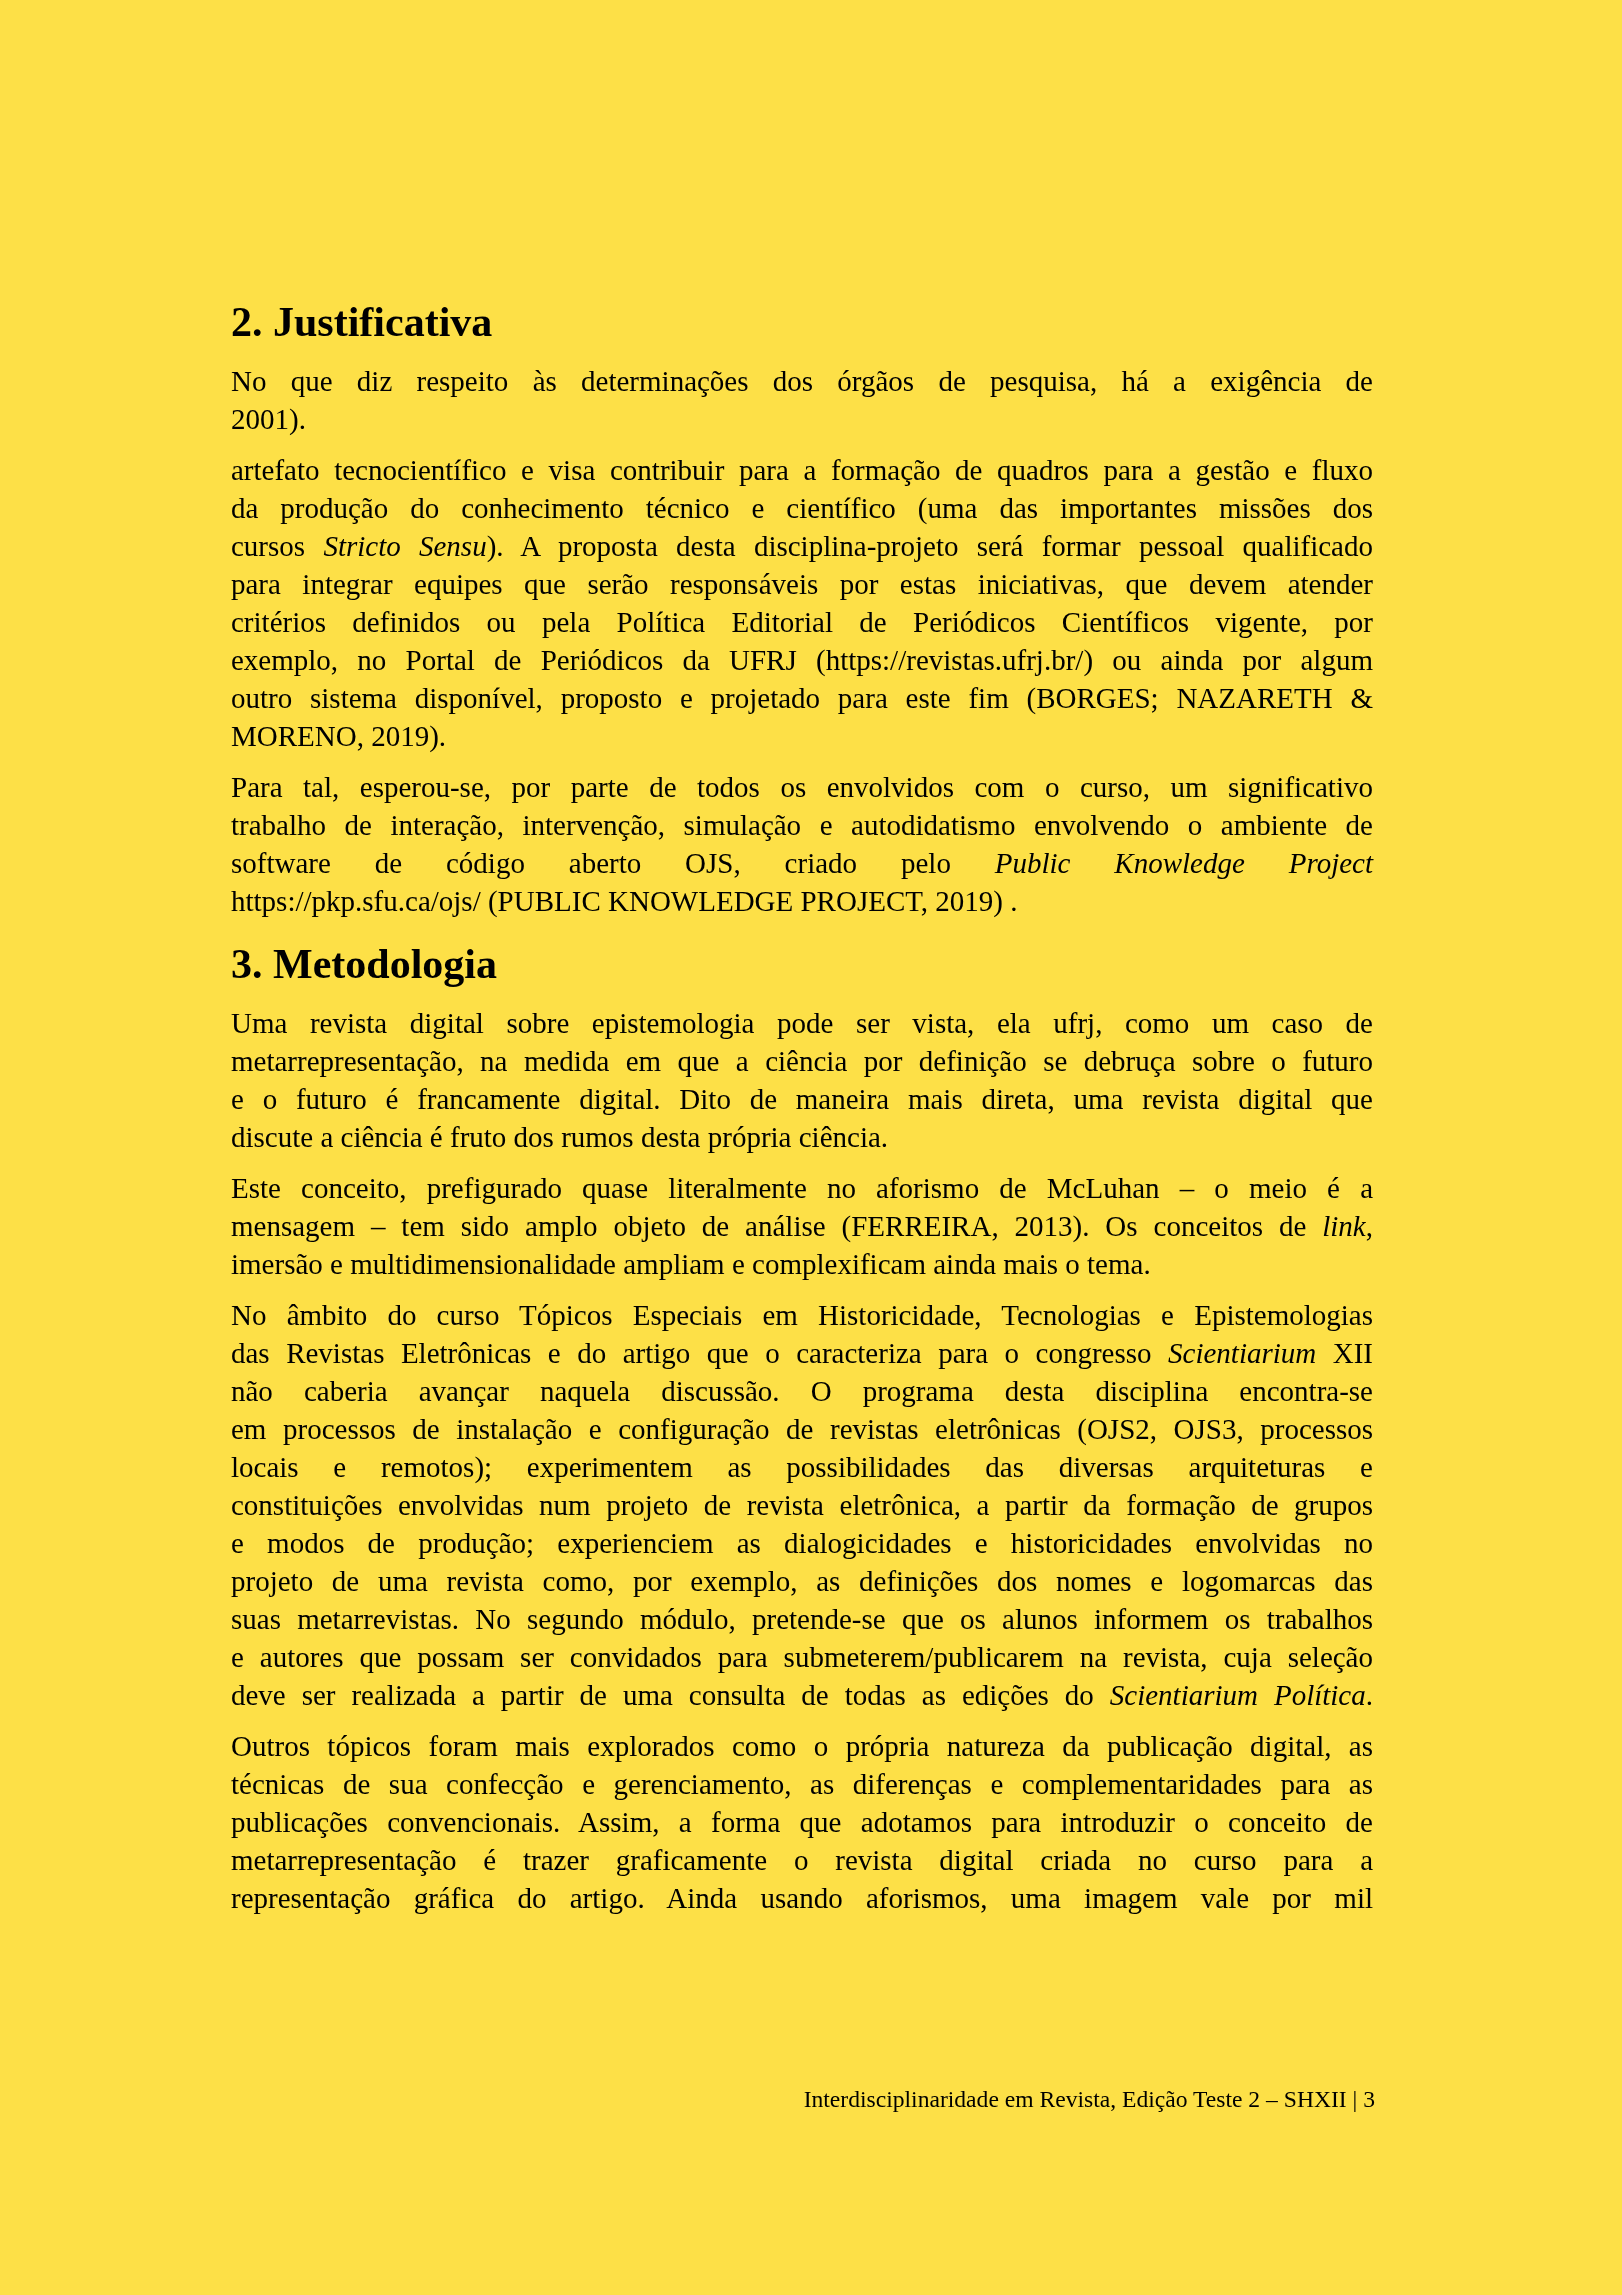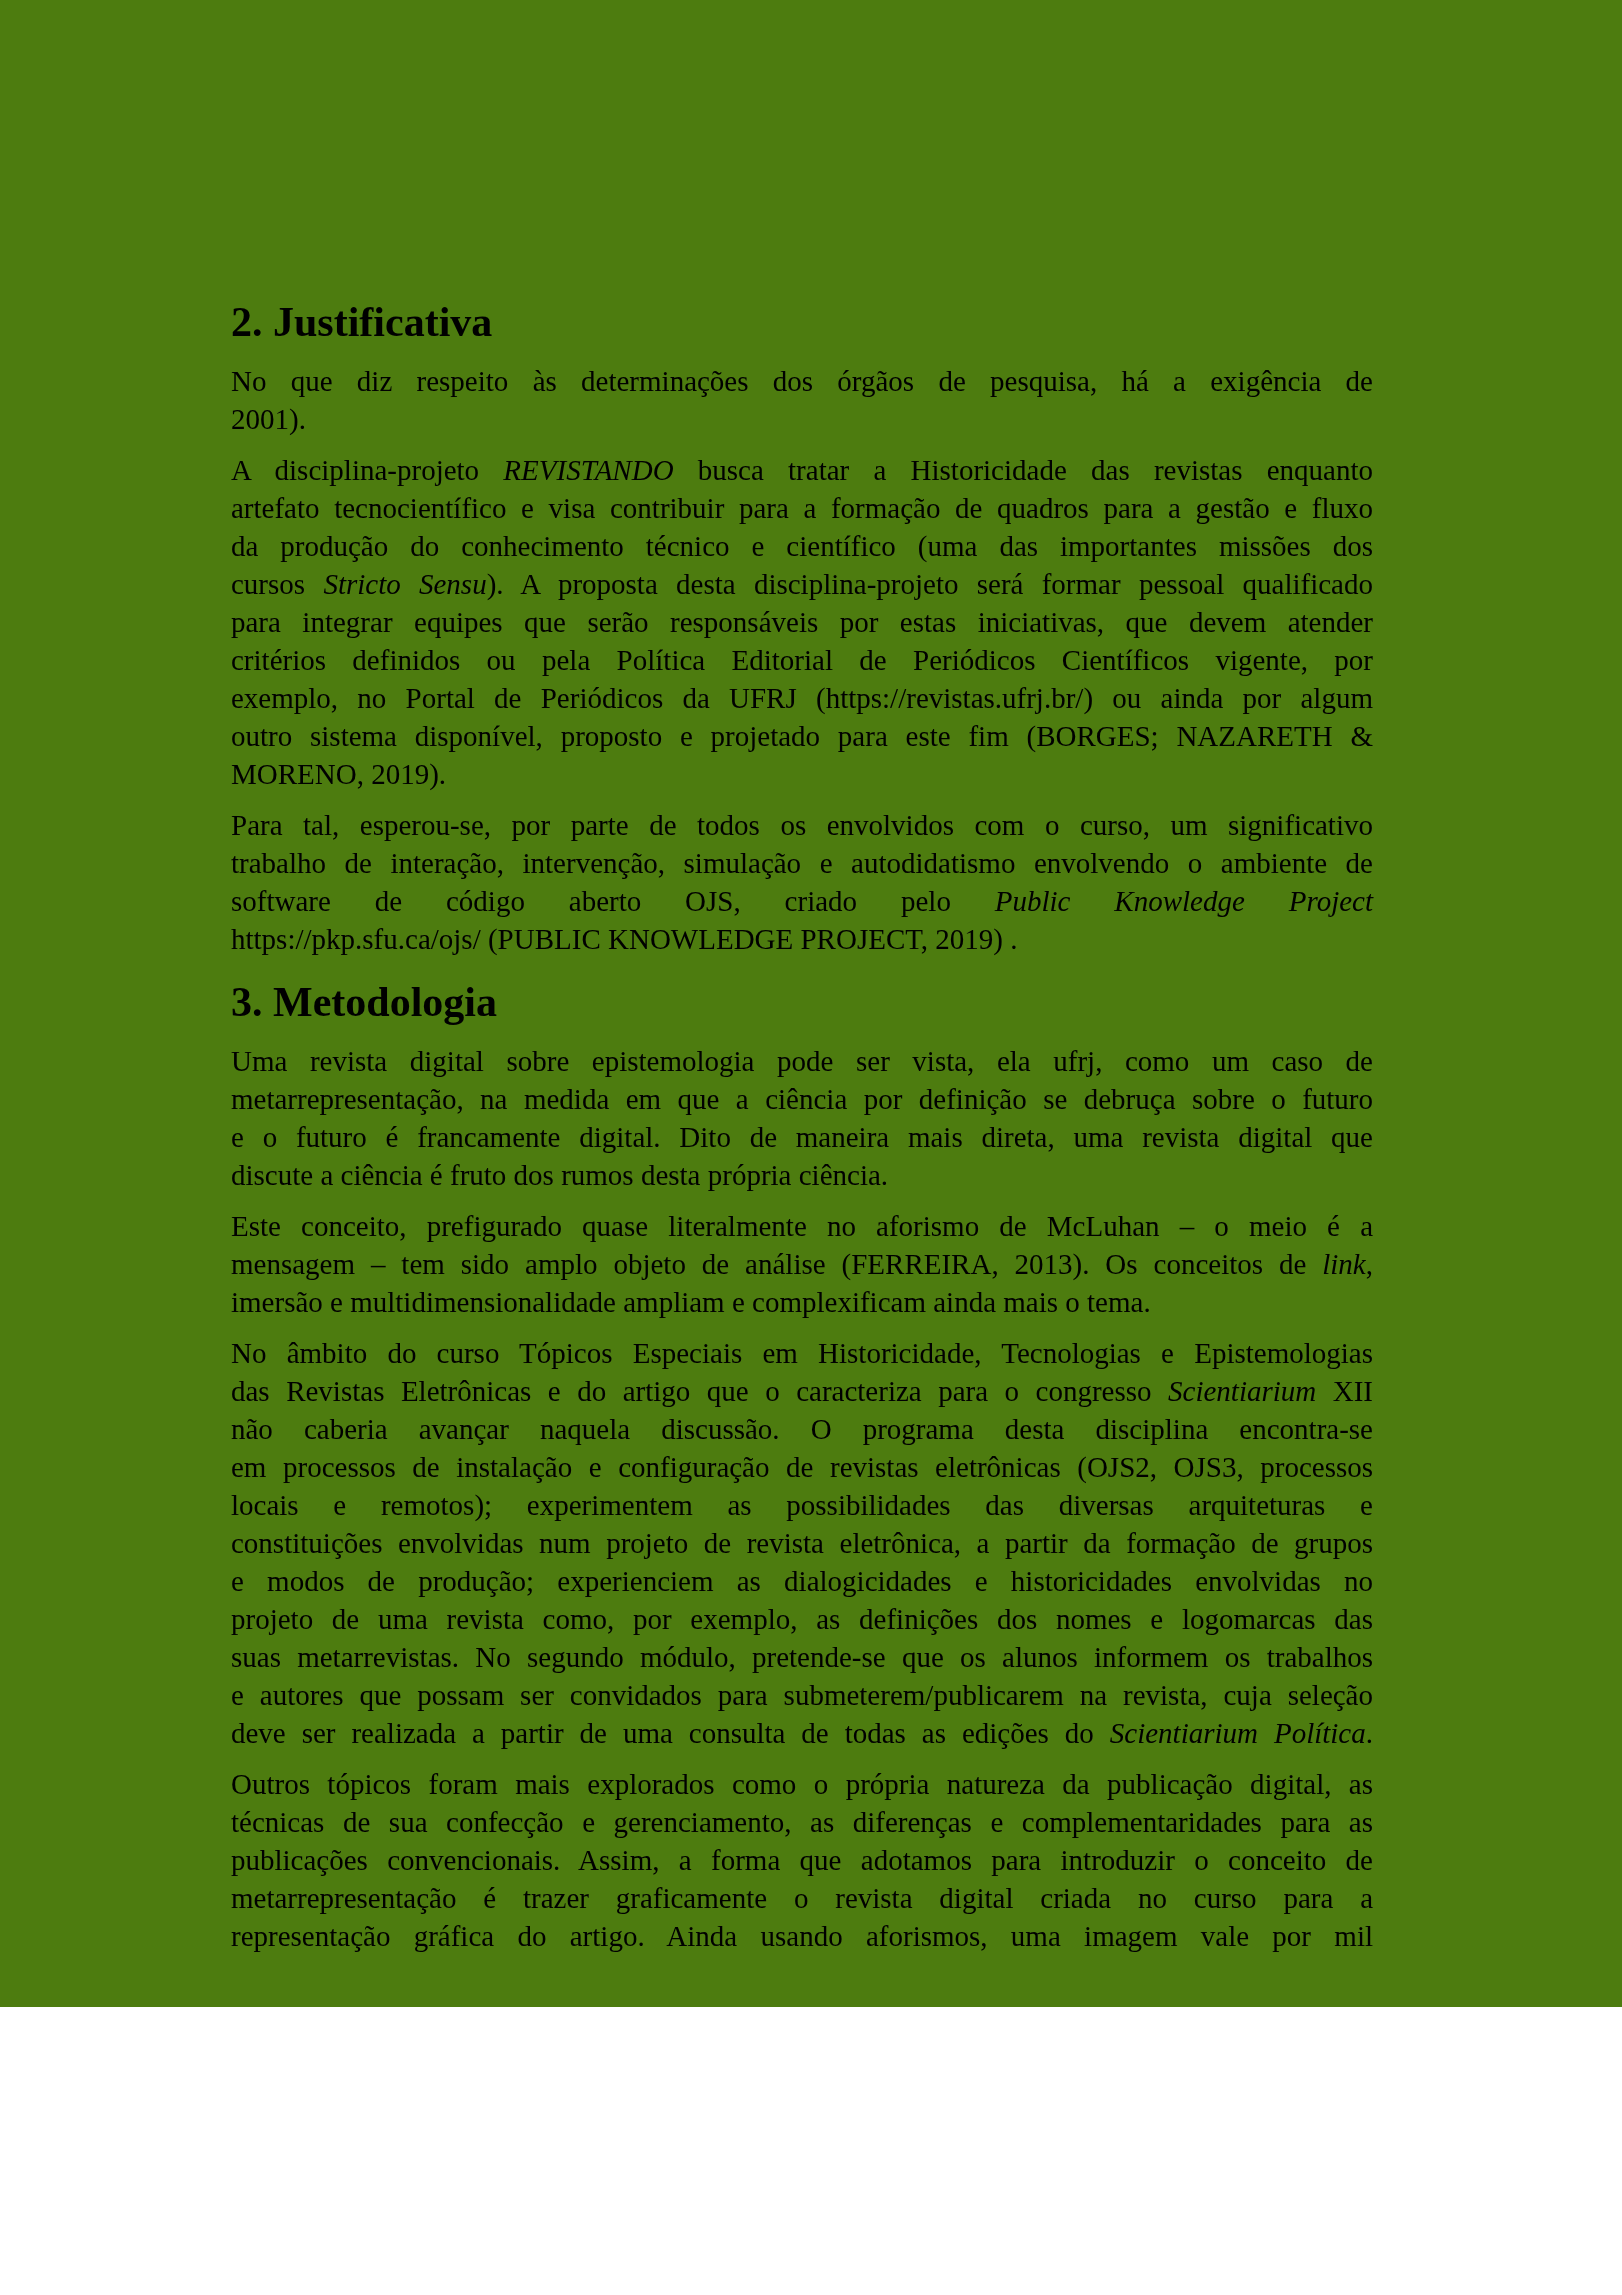--- a/index.html
+++ b/index.html
@@ -1,21 +1,21 @@
 <!DOCTYPE html>
 <html style="font-size:10.5px"><head>
 <meta charset="utf-8">
 <style>
   html, body { margin: 0; padding: 0; background: #ffffff; }
   .page {
     position: relative;
     width: 1622px;
-    height: 2007px;
+    height: 2295px;
     box-sizing: border-box;
-    background: #4d7c0f;
+    background: #fde047;
     color: #000000;
     font-family: "Liberation Serif", "DejaVu Serif", serif;
     padding: 295px 231px 0 231px;
     overflow: hidden;
   }
   .heading {
     font-size: 42px;
     line-height: 55px;
     font-weight: bold;
     margin: 0 0 11.8px 0;
@@ -49,21 +49,20 @@
 <body>
 
 <div class="page">
   <main>
       <h2 class="heading">2. Justificativa</h2>
       <div class="para">
         <div class="line"><span>No que diz respeito às determinações dos órgãos de pesquisa, há a exigência de</span></div>
         <div class="line last"><span>2001).</span></div>
       </div>
       <div class="para">
-        <div class="line"><span>A disciplina-projeto </span><i>REVISTANDO</i><span> busca tratar a Historicidade das revistas enquanto</span></div>
         <div class="line"><span>artefato tecnocientífico e visa contribuir para a formação de quadros para a gestão e fluxo</span></div>
         <div class="line"><span>da produção do conhecimento técnico e científico (uma das importantes missões dos</span></div>
         <div class="line"><span>cursos </span><i>Stricto Sensu</i><span>). A proposta desta disciplina-projeto será formar pessoal qualificado</span></div>
         <div class="line"><span>para integrar equipes que serão responsáveis por estas iniciativas, que devem atender</span></div>
         <div class="line"><span>critérios definidos ou pela Política Editorial de Periódicos Científicos vigente, por</span></div>
         <div class="line"><span>exemplo, no Portal de Periódicos da UFRJ (https://revistas.ufrj.br/) ou ainda por algum</span></div>
         <div class="line"><span>outro sistema disponível, proposto e projetado para este fim (BORGES; NAZARETH &amp;</span></div>
         <div class="line last"><span>MORENO, 2019).</span></div>
       </div>
       <div class="para">

